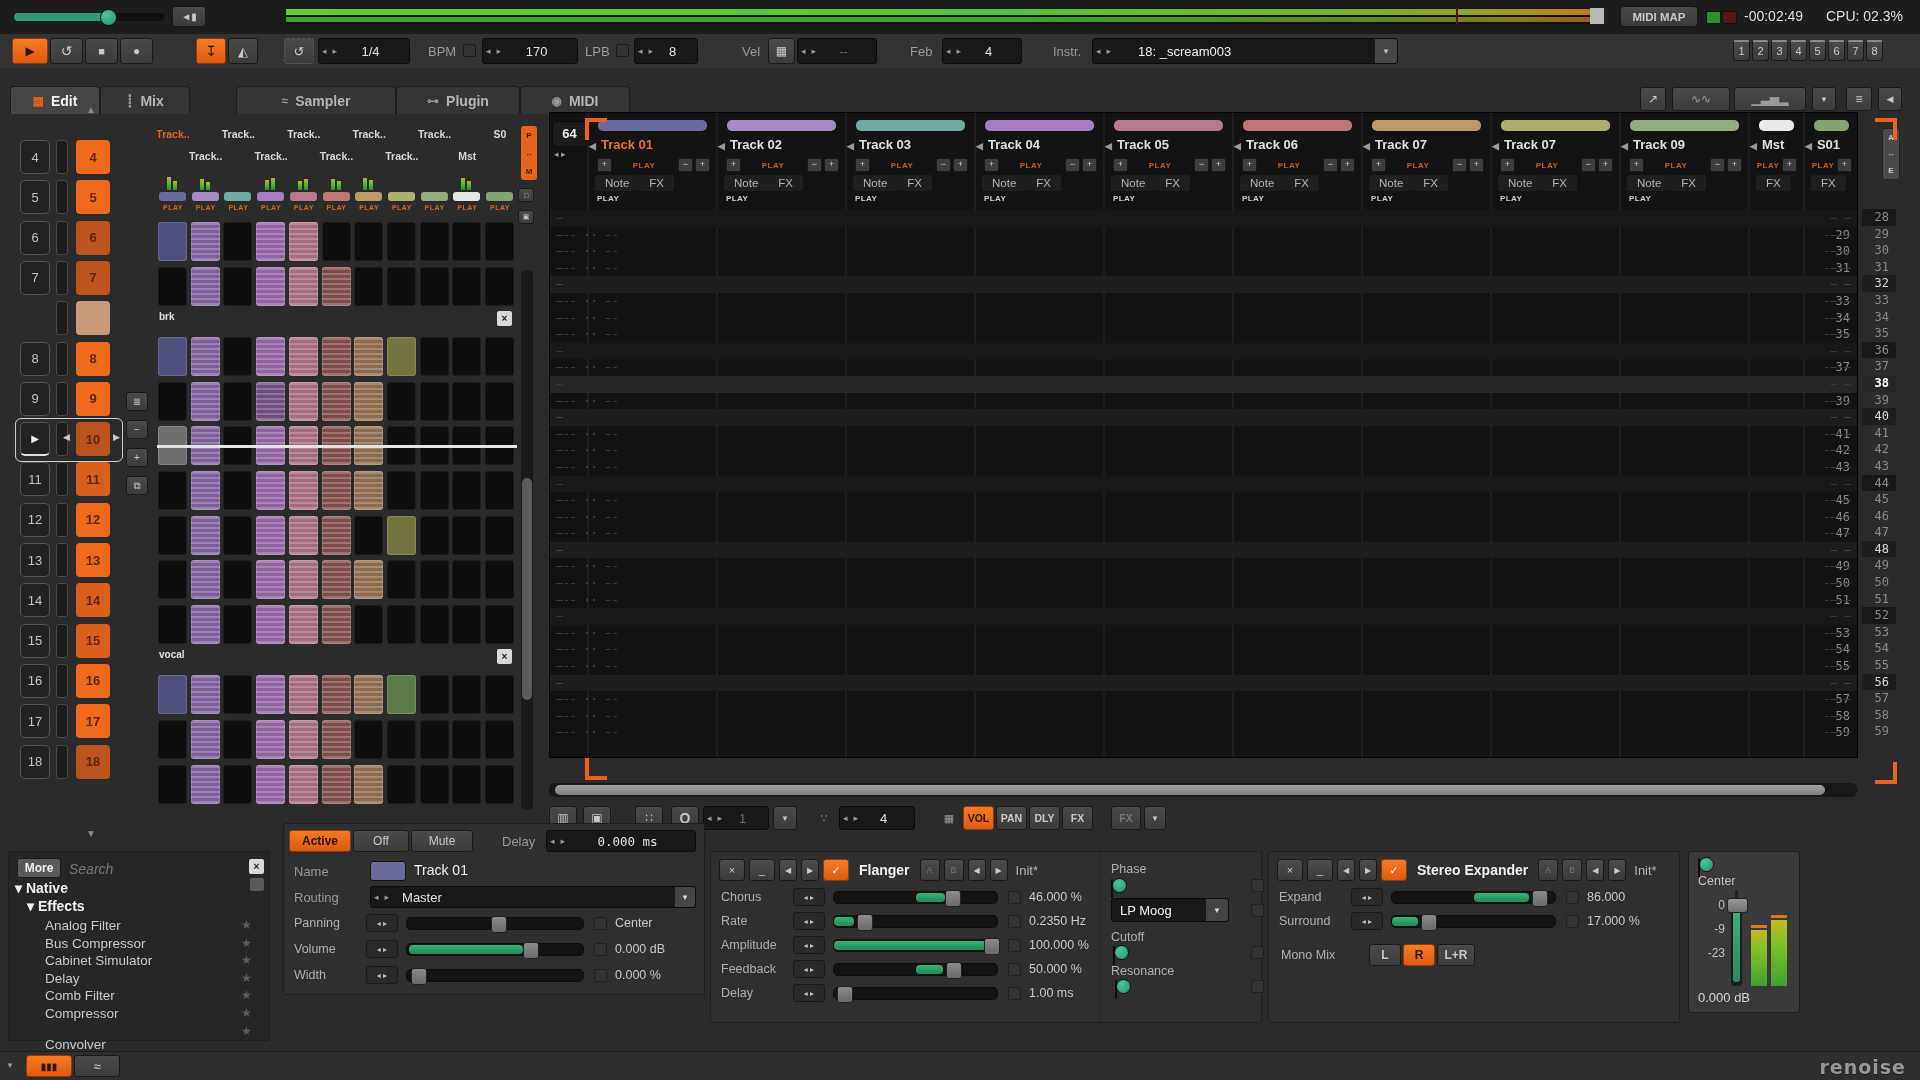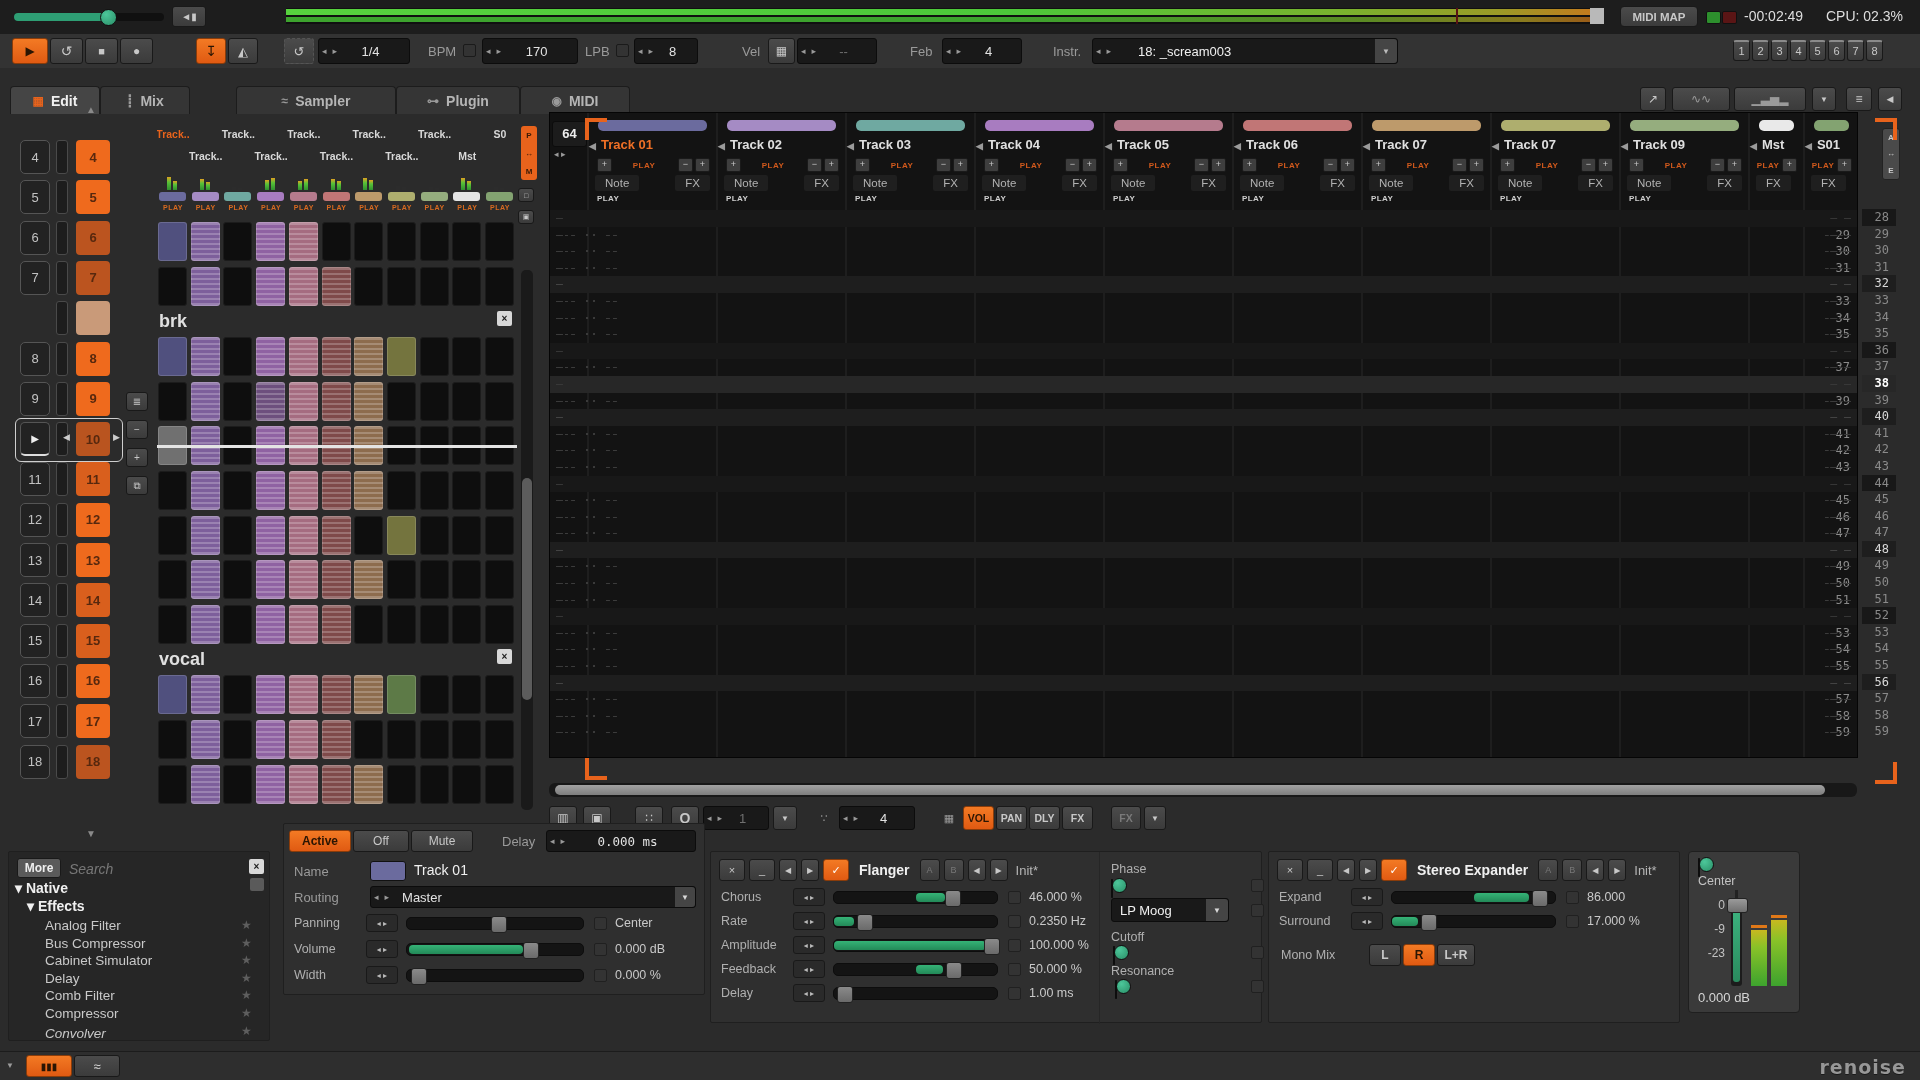--- a/index.html
+++ b/index.html
@@ -55,40 +55,40 @@
   #matrix{position:absolute;left:157px;top:112px;width:362px;height:700px;overflow:hidden;}
   .mx-lab{position:absolute;font-size:10.5px;font-weight:bold;color:#d8d8d8;width:60px;text-align:center;}
   .mx-lab.sel{color:#e8631c;}
   .mx-vu{position:absolute;width:24px;height:22px;display:flex;align-items:flex-end;gap:2px;justify-content:center;}
   .mx-vu i{display:block;width:4px;background:linear-gradient(#e0a020,#58c238 40%,#2f8f2f);}
   .mx-vu.off i{background:#2c2c2c;}
   .mx-strip{position:absolute;height:9px;width:27px;border-radius:3px;}
   .mx-play{position:absolute;font-size:7px;font-weight:bold;color:#d86a20;width:32px;text-align:center;letter-spacing:.5px;}
   .mx-cell{position:absolute;width:29px;height:39px;border-radius:3px;background:#0e0e0e;border:1px solid #1c1c1c;box-sizing:border-box;}
   .mx-cell.st{background-image:repeating-linear-gradient(180deg,rgba(255,255,255,.22) 0 2px,rgba(0,0,0,0) 2px 5px);}
-  .mx-sec{position:absolute;font-size:18px;font-weight:bold;color:#e0e0e0;}
+  .mx-sec{position:absolute;font-size:10px;font-weight:bold;color:#e0e0e0;}
   .mx-x{position:absolute;width:15px;height:15px;background:#d8d8d8;color:#1a1a1a;font-size:10px;font-weight:bold;
         display:flex;align-items:center;justify-content:center;border-radius:2px;}
   .mx-line{position:absolute;height:3px;background:#e4e4e4;}
   
   #pe{position:absolute;left:549px;top:112px;width:1309px;height:646px;background:#121212;border:1px solid #050505;
       display:flex;overflow:hidden;box-sizing:border-box;}
   .pe-numcol{width:37px;flex:none;}
   .pe-col{flex:none;border-left:2px solid #1e1e1e;box-sizing:border-box;background:#131313;}
   .pe-col.w{width:129px;} .pe-col.n{width:55px;}
   .pe-hdr{height:97px;position:relative;box-sizing:border-box;}
   .pe-strip{position:absolute;left:9px;right:9px;top:7px;height:11px;border-radius:5px;}
   .pe-name{position:absolute;left:0;right:0;top:24px;text-align:left;font-size:13px;color:#e0e0e0;font-weight:bold;}
   .pe-name .colarr{color:#9a9a9a;font-size:9px;margin-right:5px;}
   .pe-name.sel{color:#ef7026;}
   .pe-ctrl{position:absolute;left:6px;right:6px;top:45px;height:14px;display:flex;align-items:center;}
   .mini{width:13px;height:12px;background:#3e3e3e;border:1px solid #1a1a1a;border-radius:2px;color:#c8c8c8;
         font-size:9px;line-height:11px;text-align:center;margin-left:2px;}
   .playlab{flex:1;text-align:center;color:#d0591c;font-size:8px;font-weight:bold;letter-spacing:.5px;}
-  .pe-nf{position:absolute;left:6px;right:6px;top:62px;height:16px;display:flex;justify-content:space-between;}
+  .pe-nf{position:absolute;left:6px;right:6px;top:62px;height:16px;display:flex;justify-content:flex-start;}
   .pill{background:#1f1f1f;border-radius:2px;color:#b2b2b2;font-size:11.5px;padding:0 10px;line-height:16px;}
   .pe-sub{position:absolute;left:8px;top:81px;font-size:8px;font-weight:bold;color:#cfcfcf;letter-spacing:.4px;}
   .rows{position:absolute;left:0;right:0;top:97px;}
   .prow{height:16.6px;line-height:16.6px;font-family:"DejaVu Sans Mono",monospace;font-size:11.5px;
         display:flex;justify-content:space-between;padding:0 6px;box-sizing:border-box;color:#3c3c3c;}
   .prow.b4{background:#181818;}
   .prow.b8{background:#1e1e1e;color:#4a4a4a;}
   .prow.cur{background:#272727;}
   .prow .nt{color:#9b9b9b;} .prow.b8 .nt{color:#e8e8e8;}
   .prow .vol{color:#c3c356;} .prow .fx{color:#5fb3d6;}
@@ -2275,21 +2275,21 @@
         <div class="dsp-item" style="top: 83.6px;">Bus Compressor</div>
         <div class="star" style="top: 83.6px;">★</div>
         <div class="dsp-item" style="top: 101.2px;">Cabinet Simulator</div>
         <div class="star" style="top: 101.2px;">★</div>
         <div class="dsp-item" style="top: 118.8px;">Delay</div>
         <div class="star" style="top: 118.8px;">★</div>
         <div class="dsp-item" style="top: 136.4px;">Comb Filter</div>
         <div class="star" style="top: 136.4px;">★</div>
         <div class="dsp-item" style="top: 154px;">Compressor</div>
         <div class="star" style="top: 154px;">★</div>
-        <div class="dsp-item" style="top: 174px; font-style: italic;">Convolver</div>
+        <div class="dsp-item" style="top: 185px;">Convolver</div>
         <div class="star" style="top: 171.6px;">★</div>
       </div>
   </div>
 
   <div class="panel" style="left:283px;top:823px;width:422px;height:172px;">
     <div class="btn orange" style="left:5px;top:6px;width:62px;height:22px;position:absolute;font-weight:bold;">Active</div>
     <div class="btn" style="left:69px;top:6px;width:56px;height:22px;position:absolute;">Off</div>
     <div class="btn" style="left:127px;top:6px;width:62px;height:22px;position:absolute;">Mute</div>
     <span class="lbl" style="left:218px;top:10px;">Delay</span>
     <div class="stepper" style="left:262px;top:6px;width:150px;height:22px;">

